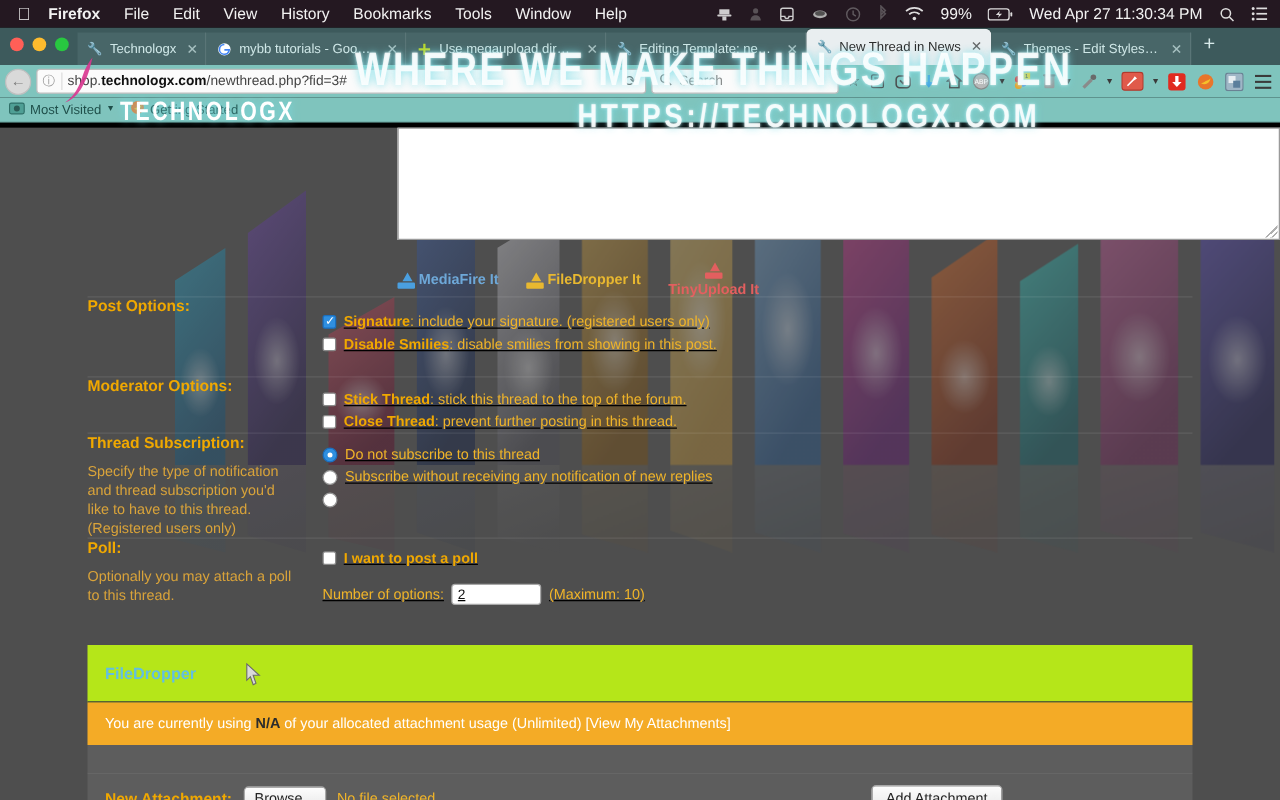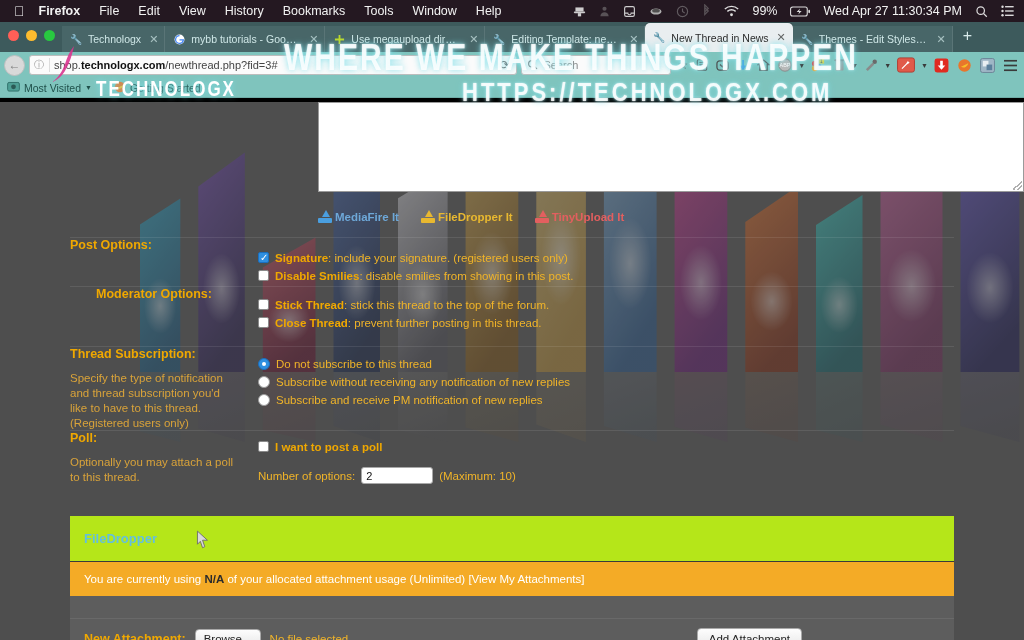--- a/index.html
+++ b/index.html
@@ -79,21 +79,21 @@
   #searchbox {
     width:150px; height:20px; background:#fbfbfb; border:1px solid #bdbdbd; border-radius:3px;
     display:flex; align-items:center; gap:5px; padding:0 5px; font-size:11px; color:#8c8c8c;
   }
   .navicon { font-size:12px; color:#4a4a4a; padding:0 2px; display:flex; align-items:center; }
   .navicon.caret { font-size:7px; color:#3a3a3a; padding:0; }
 
   #bookmarkbar {
     position:absolute; top:56px; left:0; width:1024px; height:20px;
     background:#7fc4bd;
-    display:flex; align-items:center; gap:22px; padding:0 7px;
+    display:flex; align-items:center; gap:12px; padding:0 7px;
     font-size:10.5px; color:#1f4f4a;
     border-bottom:1px solid rgba(0,0,0,.12);
   }
   #bookmarkbar .bm { display:flex; align-items:center; gap:4px; }
 
   
   #page {
     position:absolute; top:102px; left:0; width:1024px; height:538px;
     background:#000; overflow:hidden;
   }
@@ -113,23 +113,23 @@
   }
   .ta .grip { position:absolute; right:1px; bottom:1px; width:10px; height:10px;
     background:linear-gradient(135deg, transparent 50%, #b0b0b0 50%, #b0b0b0 60%, transparent 60%, transparent 72%, #b0b0b0 72%, #b0b0b0 82%, transparent 82%); }
 
   .uplinks { position:absolute; left:248px; top:108px; display:flex; gap:22px; font-size:11.5px; }
   .uplink { display:flex; align-items:center; gap:3px;font-weight:bold; }
   .uplink .up { width:14px; height:13px; position:relative; display:inline-block; }
   .uplink .up .arr { position:absolute; left:4px; top:0; width:0;height:0;
      border-left:4px solid transparent;border-right:4px solid transparent; }
   .uplink .up .base { position:absolute; left:0; bottom:0; width:14px; height:5px; border-radius:1px; }
-  .ul-mf{color:#6ea8d8;} .ul-fd{color:#e8b830;} .ul-tu{color:#e35f5f;}
-
-  .frow { position:relative; border-top:1px solid rgba(255,255,255,.09); }
+  .ul-mf{color:#6ea8d8;} .ul-fd{color:#e8b830;} .ul-tu{color:#e35f5f;flex-direction:column;}
+
+  .frow { position:relative; border-top:1px solid rgba(255,255,255,.09);text-decoration:underline; }
   .flabel { position:absolute; left:0; top:0; width:178px; padding-right:10px; }
   .flabel .t { color:#f0a800; font-weight:bold; font-size:12.5px; }
   .flabel .d { color:#d9a33a; font-size:11.5px; line-height:15px; margin-top:10px; }
   .fbody { margin-left:188px; padding-left:0; }
 
   .optline { display:flex; align-items:flex-start; gap:6px; font-size:11.5px; color:#f0b429; line-height:16px; margin-bottom:2px;}
   .optline b { color:#f0a800; }
   .cb {
     width:11px; height:11px; flex:0 0 11px; margin-top:2px;
     background:#fff; border:1px solid #8a8a8a; border-radius:2px;
@@ -640,21 +640,21 @@
             <span class="cb on"></span>
             <span><b>Signature</b><span>: include your signature. (registered users only)</span></span>
           </div>
           <div class="optline">
             <span class="cb"></span>
             <span><b>Disable Smilies</b><span>: disable smilies from showing in this post.</span></span>
           </div>
         </div>
       </div>
 
-      <div class="frow" style="position:absolute;top:184px;left:0;width:884px;height:50px;padding-top:10px;text-align:center;">
+      <div class="frow" style="position:absolute;top:199px;left:0;width:884px;height:50px;padding-top:10px;">
         <div class="flabel">
           <div class="t">Moderator Options:</div>
         </div>
         <div class="fbody">
           <div class="optline">
             <span class="cb"></span>
             <span><b>Stick Thread</b><span>: stick this thread to the top of the forum.</span></span>
           </div>
           <div class="optline">
             <span class="cb"></span>
@@ -672,21 +672,20 @@
           <div class="optline">
             <span class="rb on"></span>
             <span>Do not subscribe to this thread</span>
           </div>
           <div class="optline">
             <span class="rb"></span>
             <span>Subscribe without receiving any notification of new replies</span>
           </div>
           <div class="optline">
             <span class="rb"></span>
-            <span>Subscribe and receive PM notification of new replies</span>
           </div>
         </div>
       </div>
 
       <div class="frow" style="position:absolute;top:328px;left:0;width:884px;height:86px;padding-top:8px;">
         <div class="flabel">
           <div class="t">Poll:</div>
           <div class="d">Optionally you may attach a poll to this thread.</div>
         </div>
         <div class="fbody">

